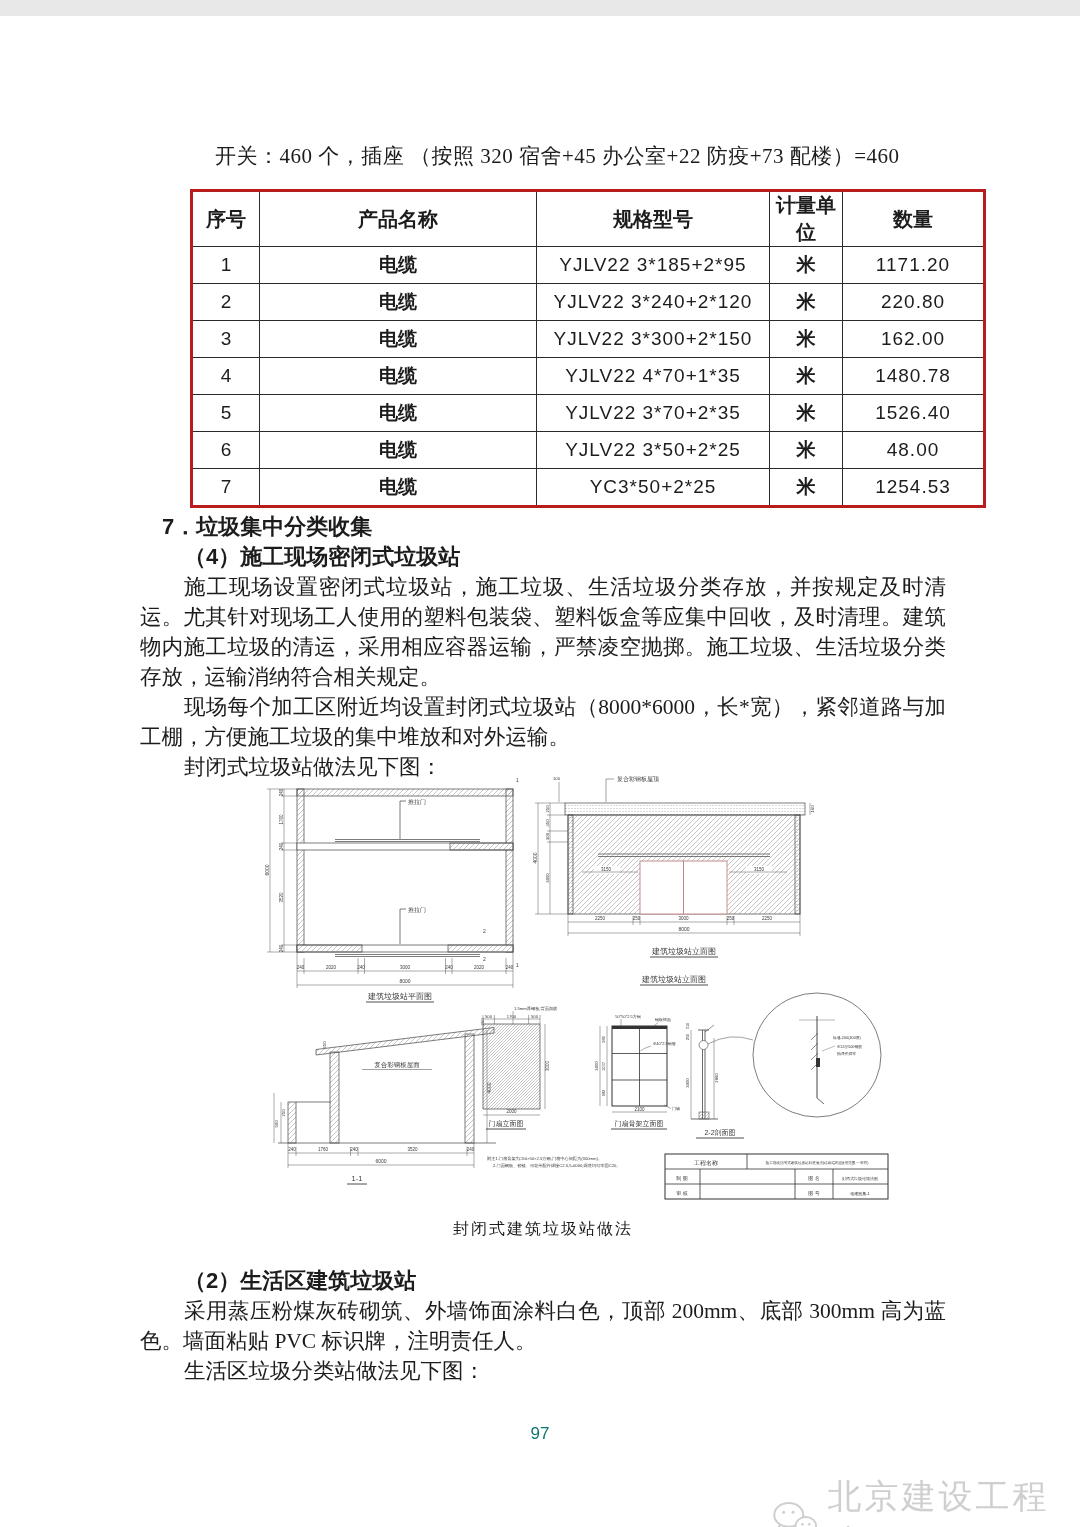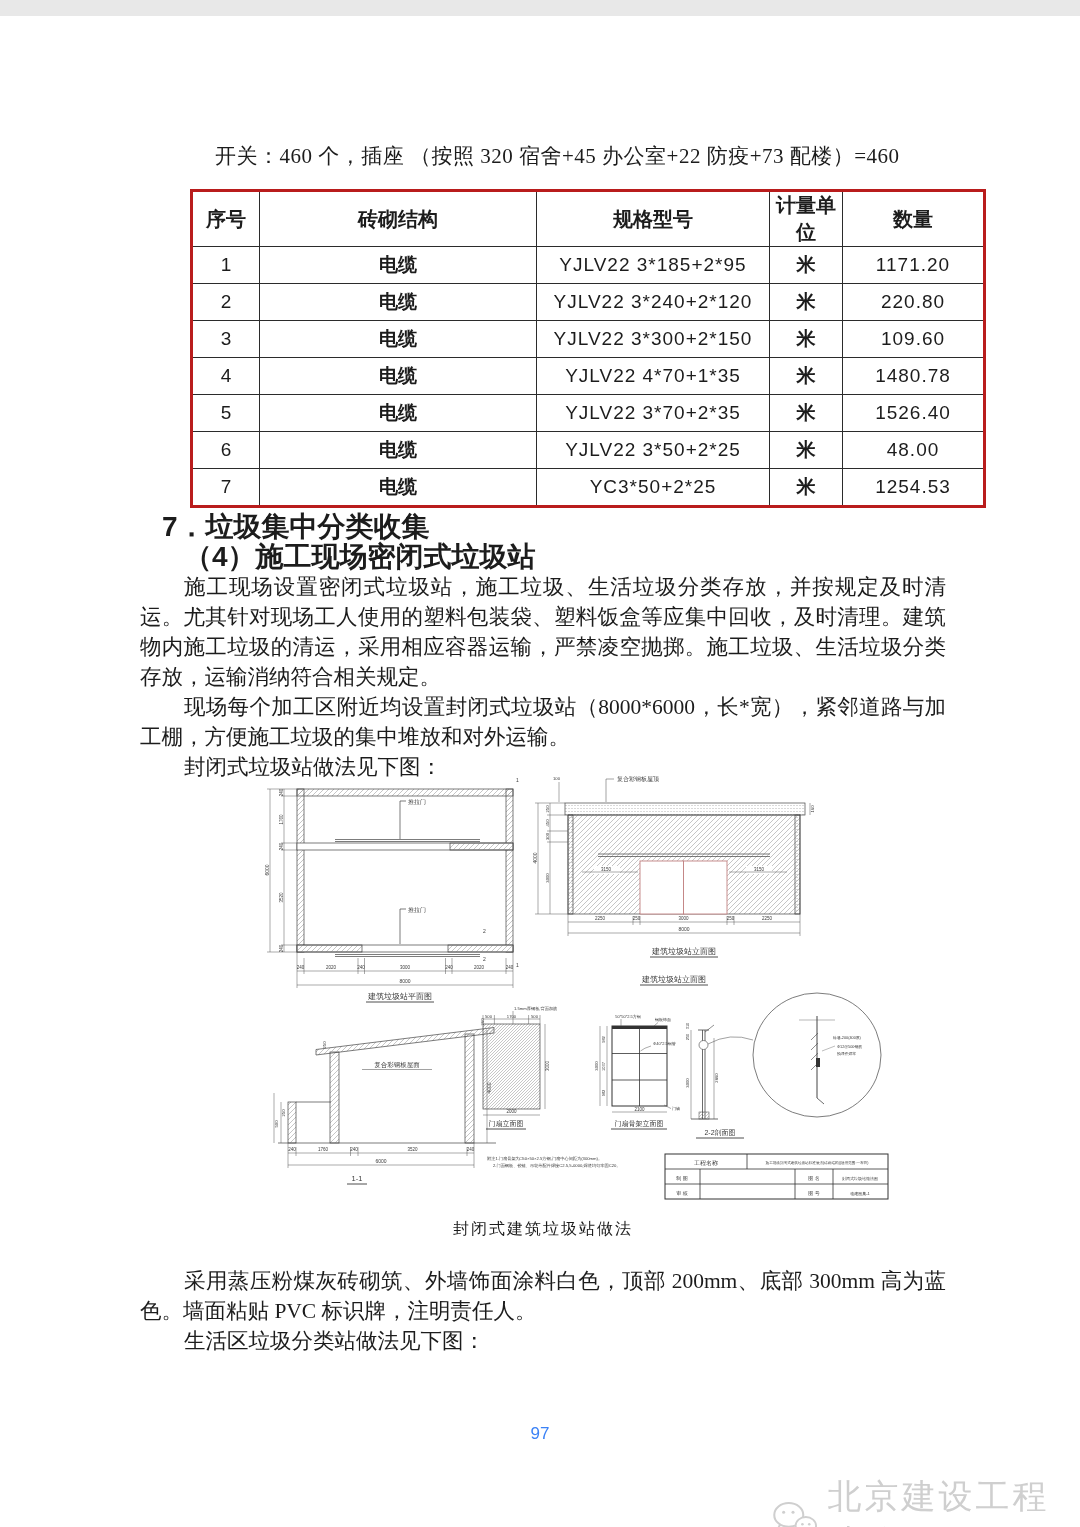--- a/index.html
+++ b/index.html
@@ -14,45 +14,45 @@
               font-size:19px;padding:0 4px;}
   .spec-table{border:3px solid #b91c1c;}
   .spec-table th{font-weight:bold;height:52px;font-size:20px;}
   .spec-table td{height:36px;}
   .col-no{width:58px;} .col-name{width:268px;} .col-spec{width:224px;} .col-unit{width:64px;} .col-qty{width:132px;}
   .cell-name,.cell-unit{font-weight:bold;}
   .cell-qty,.cell-spec{letter-spacing:1px;}
   
   .text-block{position:absolute;left:140px;width:806px;font-size:21.5px;line-height:30px;text-align:justify;}
   .tb1{top:496px;} .tb2{top:1250px;}
-  .h-bold{font-family:"Liberation Sans","DejaVu Sans",sans-serif;font-weight:bold;font-size:28px;}
+  .h-bold{font-family:"Liberation Sans","DejaVu Sans",sans-serif;font-weight:bold;font-size:22px;}
   .indent1{text-indent:44px;} .indent2{text-indent:22px;}
   p{margin:0;}
   
   .drawings{position:absolute;top:752px;left:250px;}
   .fig-caption{position:absolute;top:1203px;left:140px;width:806px;text-align:center;font-size:16px;letter-spacing:2px;}
   
   .page-num{position:absolute;top:1408px;left:0;width:1080px;text-align:center;
-            font-family:"Liberation Sans","DejaVu Sans",sans-serif;font-size:17px;color:#3b82f6;}
+            font-family:"Liberation Sans","DejaVu Sans",sans-serif;font-size:17px;color:#0f766e;}
   .watermark{position:absolute;top:1458px;left:770px;display:flex;align-items:center;gap:8px;color:#cfcfcf;}
   .watermark .wm-text{font-size:34px;letter-spacing:3px;font-family:"Liberation Sans","DejaVu Sans",sans-serif;}
   svg text{font-family:"Liberation Sans","DejaVu Sans",sans-serif;fill:#3a3a3a;}
 </style>
 </head>
 <body>
 
 <div class="page">
 
   <div class="header-line">开关：460 个，插座 （按照 320 宿舍+45 办公室+22 防疫+73 配楼）=460</div>
 
   <table class="spec-table">
     <thead>
       <tr>
         <th class="col-no">序号</th>
-        <th class="col-name">砖砌结构</th>
+        <th class="col-name">产品名称</th>
         <th class="col-spec">规格型号</th>
         <th class="col-unit">计量单位</th>
         <th class="col-qty">数量</th>
       </tr>
     </thead>
     <tbody>
       <tr>
         <td>1</td>
         <td class="cell-name">电缆</td>
         <td class="cell-spec">YJLV22 3*185+2*95</td>
@@ -64,21 +64,21 @@
         <td class="cell-name">电缆</td>
         <td class="cell-spec">YJLV22 3*240+2*120</td>
         <td class="cell-unit">米</td>
         <td class="cell-qty">220.80</td>
       </tr>
       <tr>
         <td>3</td>
         <td class="cell-name">电缆</td>
         <td class="cell-spec">YJLV22 3*300+2*150</td>
         <td class="cell-unit">米</td>
-        <td class="cell-qty">109.60</td>
+        <td class="cell-qty">162.00</td>
       </tr>
       <tr>
         <td>4</td>
         <td class="cell-name">电缆</td>
         <td class="cell-spec">YJLV22 4*70+1*35</td>
         <td class="cell-unit">米</td>
         <td class="cell-qty">1480.78</td>
       </tr>
       <tr>
         <td>5</td>
@@ -399,20 +399,21 @@
       <text x="610" y="411.5" font-size="4" text-anchor="middle">封闭式垃圾站做法图</text>
       <text x="432" y="426.5" font-size="5" text-anchor="middle">审 核</text>
       <text x="564" y="426.5" font-size="5" text-anchor="middle">图 号</text>
       <text x="610" y="426.5" font-size="4" text-anchor="middle">临建图集-1</text>
     </g>
   </svg>
 
   <div class="fig-caption">封闭式建筑垃圾站做法</div>
 
   <div class="text-block tb2">
+    <p class="h-bold indent1">（2）生活区建筑垃圾站</p>
     <p class="indent1">采用蒸压粉煤灰砖砌筑、外墙饰面涂料白色，顶部 200mm、底部 300mm 高为蓝色。墙面粘贴 PVC 标识牌，注明责任人。</p>
     <p class="indent1">生活区垃圾分类站做法见下图：</p>
   </div>
 
   <div class="page-num">97</div>
 
   <div class="watermark">
     <svg width="58" height="48" viewBox="0 0 58 48">
       <ellipse cx="22" cy="18" rx="17" ry="14" fill="none" stroke="#cfcfcf" stroke-width="2.4"></ellipse>
       <path d="M12,29 L8,37 L18,32" fill="none" stroke="#cfcfcf" stroke-width="2.4" stroke-linejoin="round"></path>

